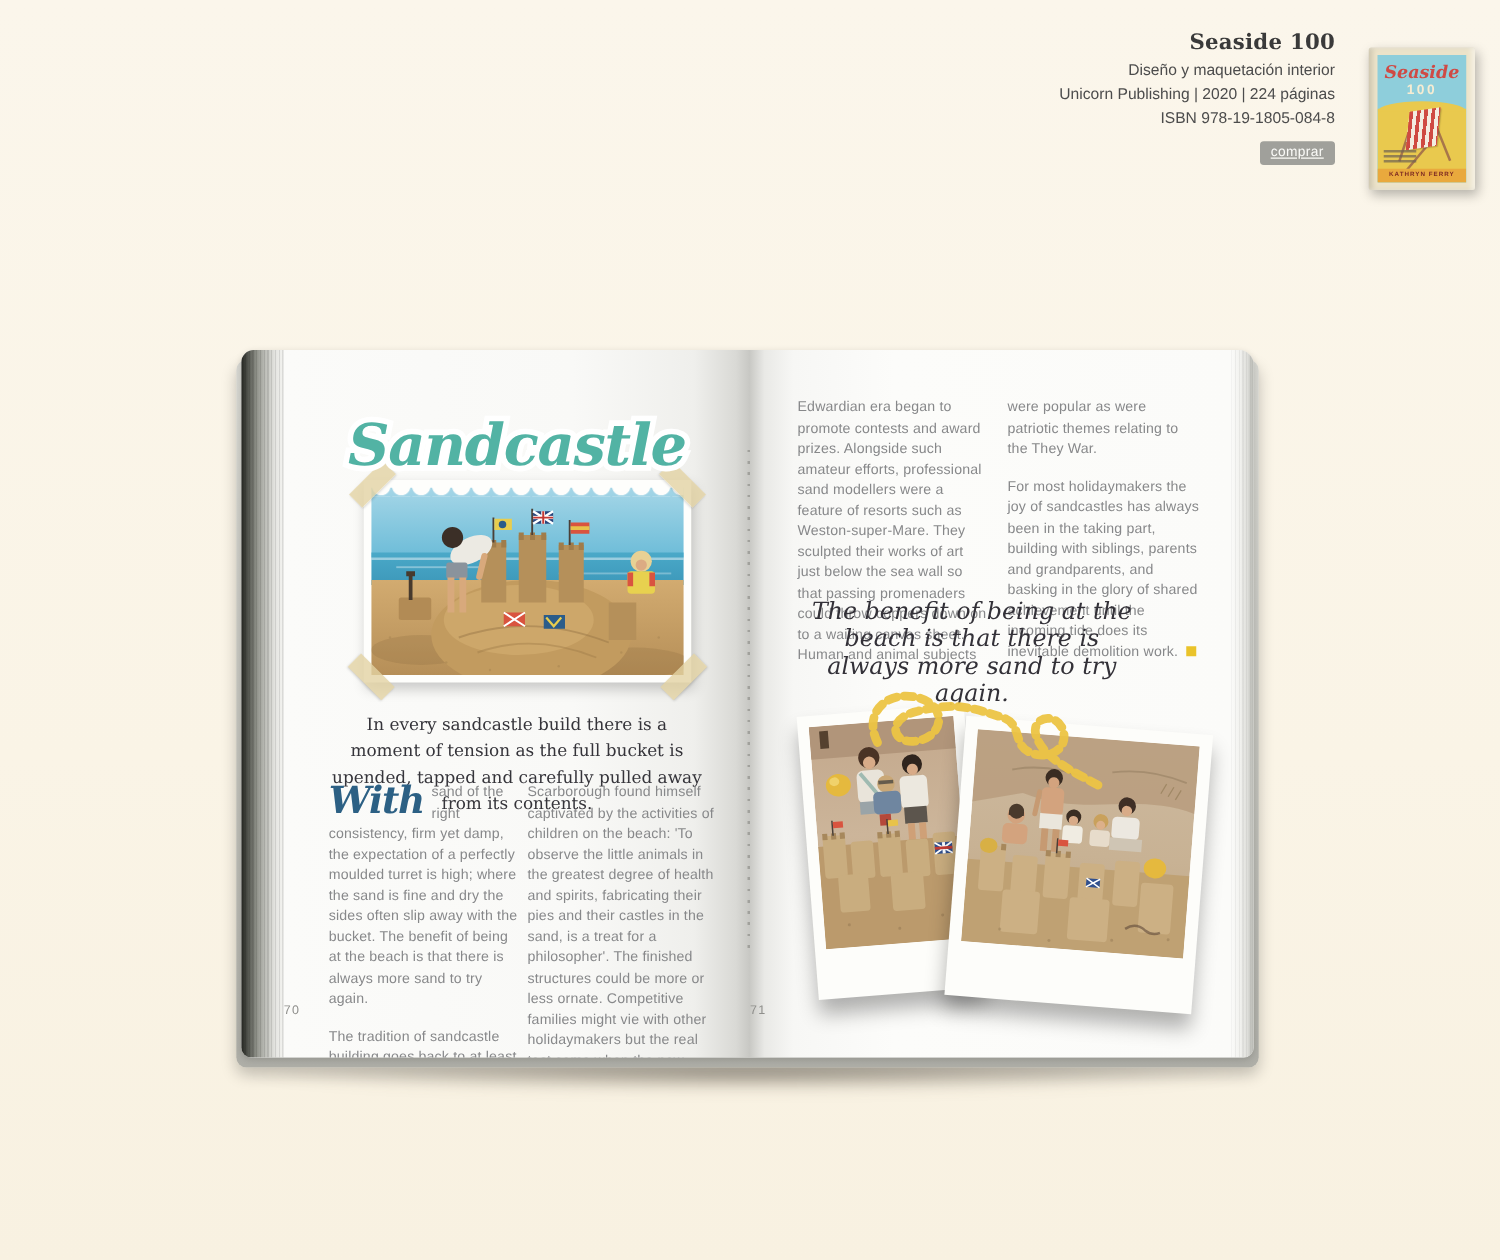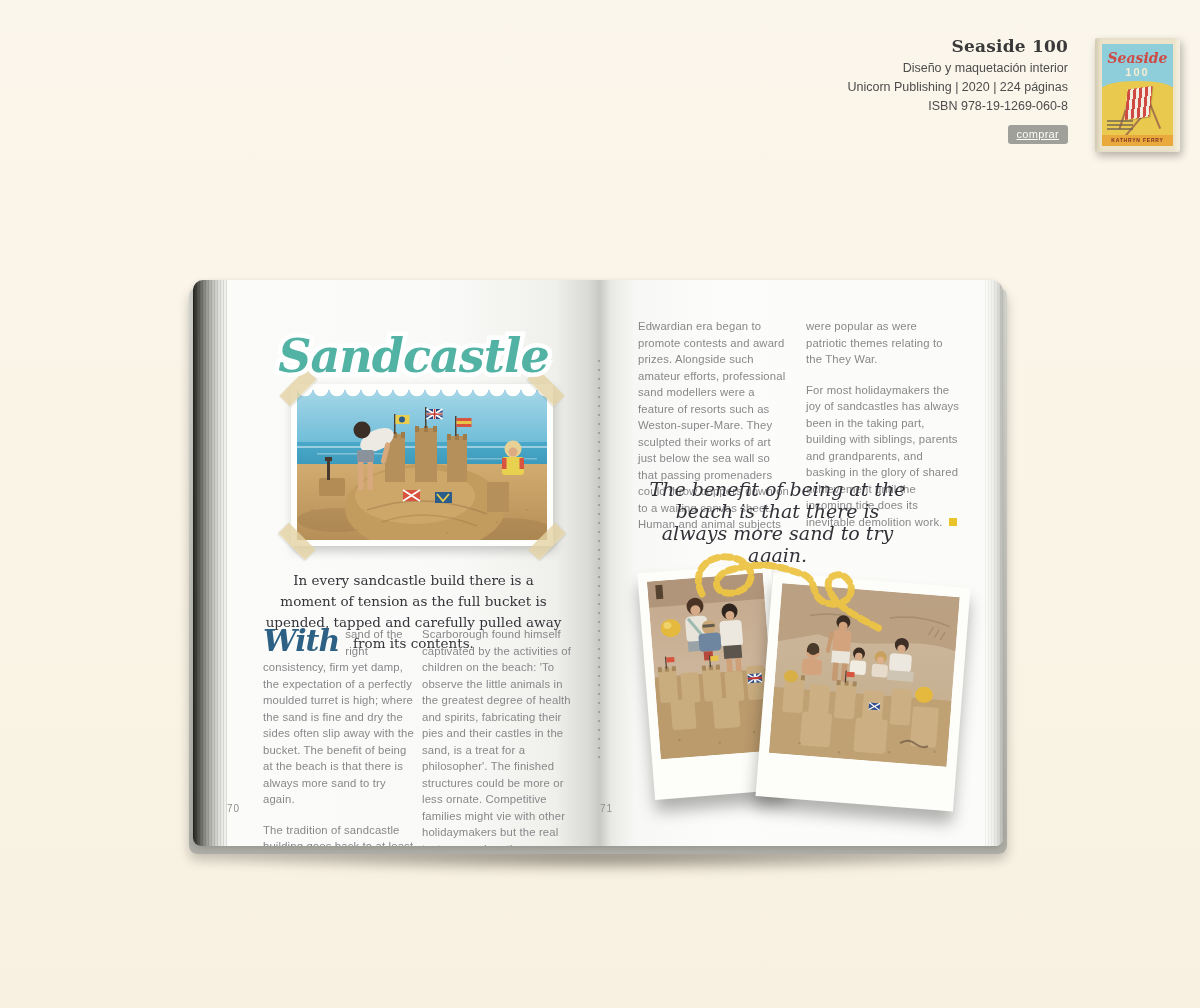--- a/index.html
+++ b/index.html
@@ -5,21 +5,21 @@
   * { margin:0; padding:0; box-sizing:border-box; }
   html,body { background:#faf4e7; }
   #stage {
     position:relative; width:1200px; height:1008px;
     background:linear-gradient(180deg,#fbf6eb 0%, #faf4e6 60%, #f8f1e1 100%);
     overflow:hidden;
     font-family:"Liberation Sans", sans-serif;
   }
 
   
-  .info-text { position:absolute; top:36px; right:132px; text-align:right;margin-left:25px; }
+  .info-text { position:absolute; top:24px; right:132px; text-align:right;margin-left:25px; }
   .info-title { font-family:"DejaVu Serif", serif; font-weight:bold; font-size:17px; color:#3a3a3a; letter-spacing:.2px; }
   .info-line  { font-size:12.5px; color:#4c4c4c; margin-top:5px; }
   .buy-btn {
     display:inline-block; margin-top:12px; padding:3px 9px 4px;
     background:#a0a09b; color:#fbfbf8; font-size:11px; letter-spacing:.3px;
     border:none; border-radius:3px; cursor:pointer;text-decoration:underline;
   }
 
   .cover-thumb {
     position:absolute; top:38px; right:20px; width:85px; height:114px;
@@ -129,21 +129,21 @@
 </style>
 </head>
 <body>
 
 <div id="stage">
 
   <div class="info-text">
     <div class="info-title">Seaside 100</div>
     <div class="info-line">Diseño y maquetación interior</div>
     <div class="info-line">Unicorn Publishing | 2020 | 224 páginas</div>
-    <div class="info-line">ISBN 978-19-1269-060-8</div>
+    <div class="info-line">ISBN 978-19-1805-084-8</div>
     <button class="buy-btn">comprar</button>
   </div>
 
   <div class="cover-thumb">
     <div class="cover-inner">
       <div class="cover-sand"></div>
       <div class="cover-script">Seaside</div>
       <div class="cover-num">100</div>
       <div class="dc-leg l2"></div>
       <div class="dc-leg l1"></div>

